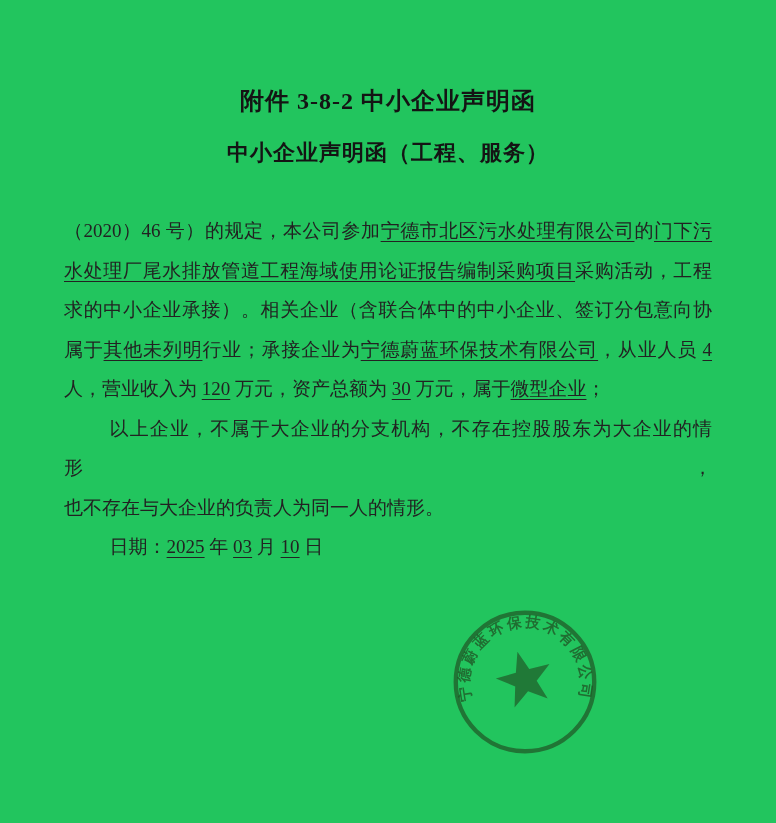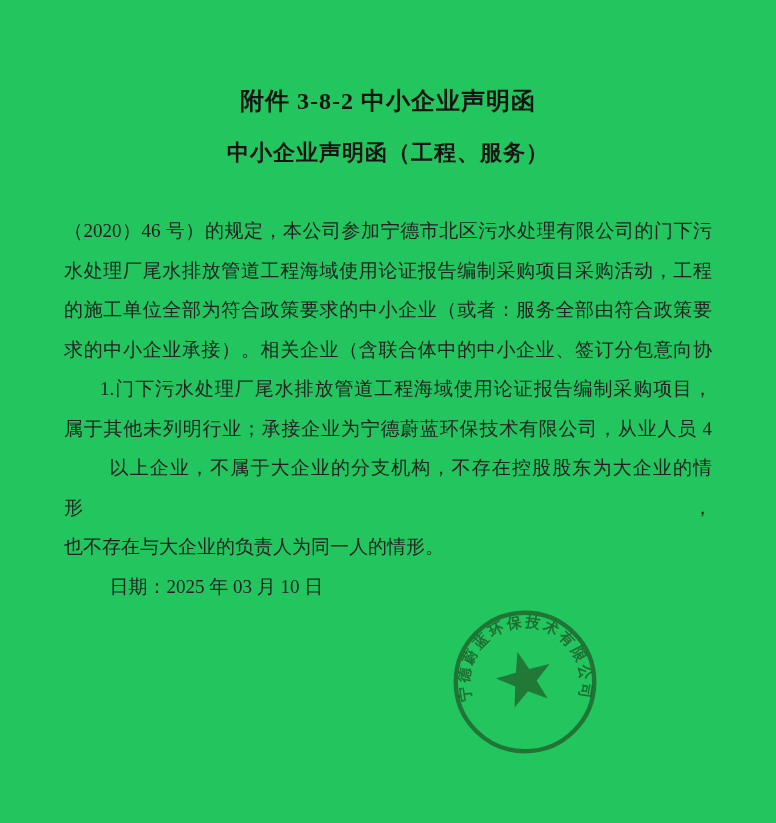--- a/index.html
+++ b/index.html
@@ -32,20 +32,21 @@
     line-height:39.5px;
     color:#222222;
   }
   .line{white-space:nowrap;}
   .line.just{
     white-space:normal;
     text-align:justify;
     text-align-last:justify;
   }
   .u{
+    text-decoration:underline;
     text-underline-offset:4px;
     text-decoration-thickness:1px;
   }
   .seal{
     position:absolute;
     left:447px;top:604px;
     width:156px;height:156px;
     opacity:0.88;
     mix-blend-mode:multiply;
     pointer-events:none;
@@ -60,24 +61,23 @@
 
 <div class="page">
 
   <div class="doc-title">附件 3-8-2  中小企业声明函</div>
 
   <div class="doc-subtitle">中小企业声明函（工程、服务）</div>
 
   <div class="body-text">
       <div class="line just"><span>（2020）46 号）的规定，本公司参加</span><span class="u">宁德市北区污水处理有限公司</span><span>的</span><span class="u">门下污</span></div>
       <div class="line just"><span class="u">水处理厂尾水排放管道工程海域使用论证报告编制采购项目</span><span>采购活动，工程</span></div>
-      <div class="line just"><span>的施工单位全部为符合政策要求的中小企业（或者：服务全部由符合政策要</span></div>
       <div class="line just"><span>求的中小企业承接）。相关企业（含联合体中的中小企业、签订分包意向协</span></div>
-      <div class="line just" style="text-indent: 1.9em;"><span>1.</span><span class="u">门下污水处理厂尾水排放管道工程海域使用论证报告编制采购项目</span><span>，</span></div>
       <div class="line just"><span>属于</span><span class="u">其他未列明</span><span>行业；承接企业为</span><span class="u">宁德蔚蓝环保技术有限公司</span><span>，从业人员 </span><span class="u">4</span></div>
+      <div class="line"><span>人，营业收入为 </span><span class="u">120</span><span> 万元，资产总额为 </span><span class="u">30</span><span> 万元，属于</span><span class="u">微型企业</span><span>；</span></div>
       <div class="line just" style="text-indent: 2.4em;"><span>以上企业，不属于大企业的分支机构，不存在控股股东为大企业的情形，</span></div>
       <div class="line"><span>也不存在与大企业的负责人为同一人的情形。</span></div>
       <div class="line" style="text-indent: 2.4em;"><span>日期：</span><span class="u">2025</span><span> 年 </span><span class="u">03</span><span> 月 </span><span class="u">10</span><span> 日</span></div>
     </div>
 
   <svg class="seal" viewBox="0 0 160 160">
     <defs>
       <path id="sealArc" d="M 27 103 A 57.4 57.4 0 1 1 133 103" fill="none"></path>
     </defs>
     <circle class="seal-stroke" cx="80" cy="80" r="71" fill="none" stroke-width="4.5" opacity="0.72" stroke="#dd5a4c"></circle>

